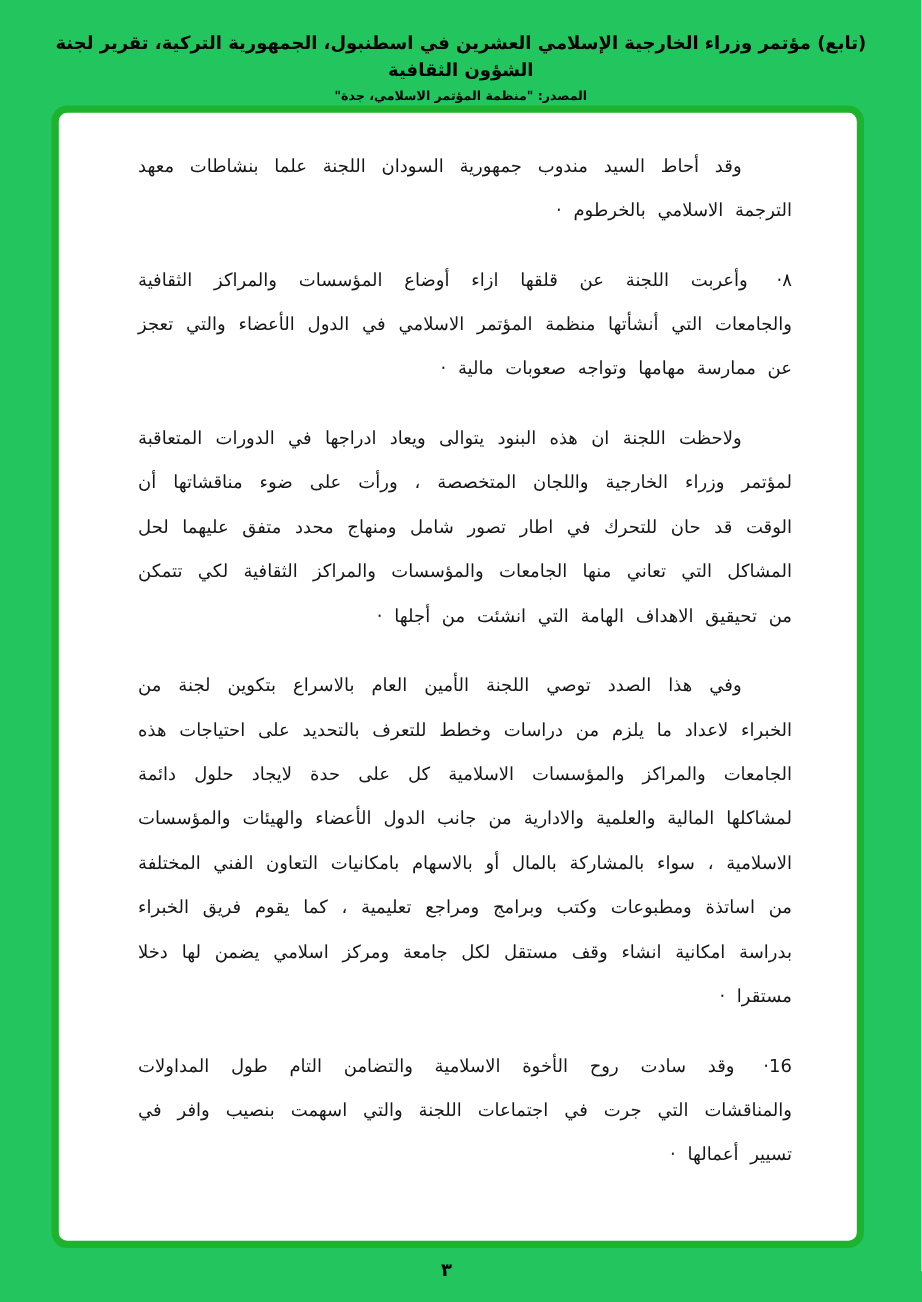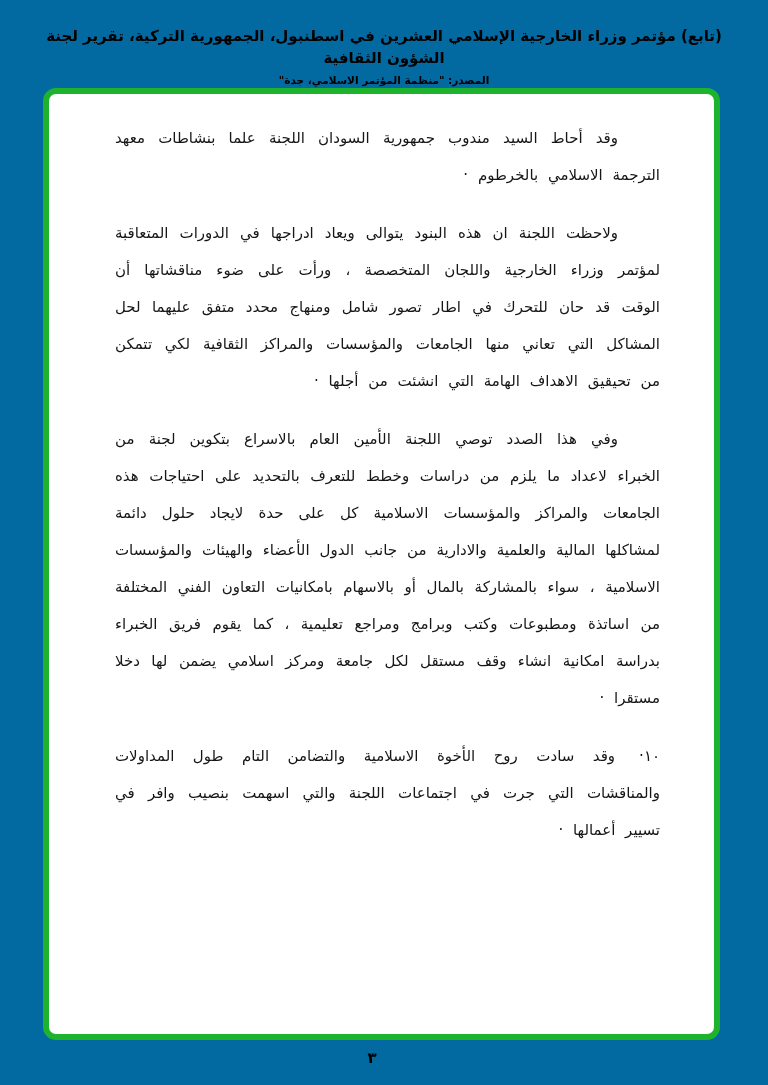--- a/index.html
+++ b/index.html
@@ -4,21 +4,21 @@
 <style>
   html, body {
     margin: 0;
     padding: 0;
     background: #ffffff;
   }
   .page {
     position: relative;
     width: 768px;
     height: 1085px;
-    background: #0369a1;
+    background: #22c55e;
     overflow: hidden;
     font-family: "DejaVu Sans", sans-serif;
     color: #141414;
   }
   .doc-header {
     direction: rtl;
     text-align: center;
     padding-top: 25px;
   }
   .header-title {
@@ -87,21 +87,22 @@
 <div class="page">
 
   <div class="doc-header">
     <div class="header-title">(تابع) مؤتمر وزراء الخارجية الإسلامي العشرين في اسطنبول، الجمهورية التركية، تقرير لجنة الشؤون الثقافية</div>
     <div class="header-source">المصدر: "منظمة المؤتمر الاسلامي، جدة"</div>
   </div>
 
   <div class="doc-frame">
     <div class="doc-body" id="doc-body">
         <p class="para indent"><span>وقد أحاط السيد مندوب جمهورية السودان اللجنة علما بنشاطات معهد الترجمة الاسلامي بالخرطوم ·</span></p>
+        <p class="para"><span class="para-num">٨·</span><span>وأعربت اللجنة عن قلقها ازاء أوضاع المؤسسات والمراكز الثقافية والجامعات التي أنشأتها منظمة المؤتمر الاسلامي في الدول الأعضاء والتي تعجز عن ممارسة مهامها وتواجه صعوبات مالية ·</span></p>
         <p class="para indent"><span>ولاحظت اللجنة ان هذه البنود يتوالى ويعاد ادراجها في الدورات المتعاقبة لمؤتمر وزراء الخارجية واللجان المتخصصة ، ورأت على ضوء مناقشاتها أن الوقت قد حان للتحرك في اطار تصور شامل ومنهاج محدد متفق عليهما لحل المشاكل التي تعاني منها الجامعات والمؤسسات والمراكز الثقافية لكي تتمكن من تحيقيق الاهداف الهامة التي انشئت من أجلها ·</span></p>
         <p class="para indent"><span>وفي هذا الصدد توصي اللجنة الأمين العام بالاسراع بتكوين لجنة من الخبراء لاعداد ما يلزم من دراسات وخطط للتعرف بالتحديد على احتياجات هذه الجامعات والمراكز والمؤسسات الاسلامية كل على حدة لايجاد حلول دائمة لمشاكلها المالية والعلمية والادارية من جانب الدول الأعضاء والهيئات والمؤسسات الاسلامية ، سواء بالمشاركة بالمال أو بالاسهام بامكانيات التعاون الفني المختلفة من اساتذة ومطبوعات وكتب وبرامج ومراجع تعليمية ، كما يقوم فريق الخبراء بدراسة امكانية انشاء وقف مستقل لكل جامعة ومركز اسلامي يضمن لها دخلا مستقرا ·</span></p>
-        <p class="para"><span class="para-num">١٠·</span><span>وقد سادت روح الأخوة الاسلامية والتضامن التام طول المداولات والمناقشات التي جرت في اجتماعات اللجنة والتي اسهمت بنصيب وافر في تسيير أعمالها ·</span></p>
+        <p class="para"><span class="para-num">16·</span><span>وقد سادت روح الأخوة الاسلامية والتضامن التام طول المداولات والمناقشات التي جرت في اجتماعات اللجنة والتي اسهمت بنصيب وافر في تسيير أعمالها ·</span></p>
       </div>
   </div>
 
   <div class="page-num">٣</div>
 
 </div>
 
 </body></html>

